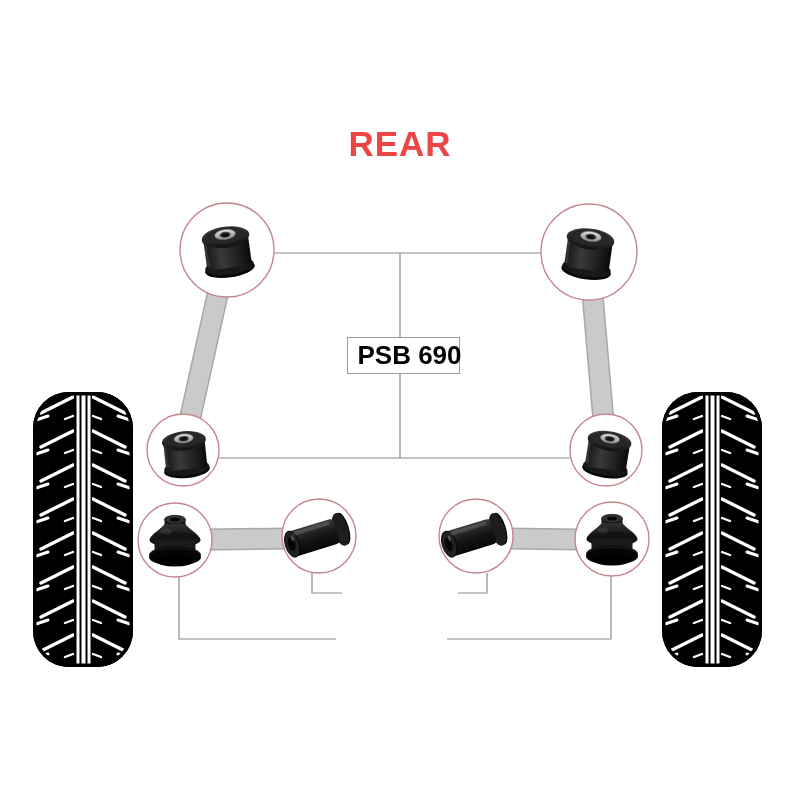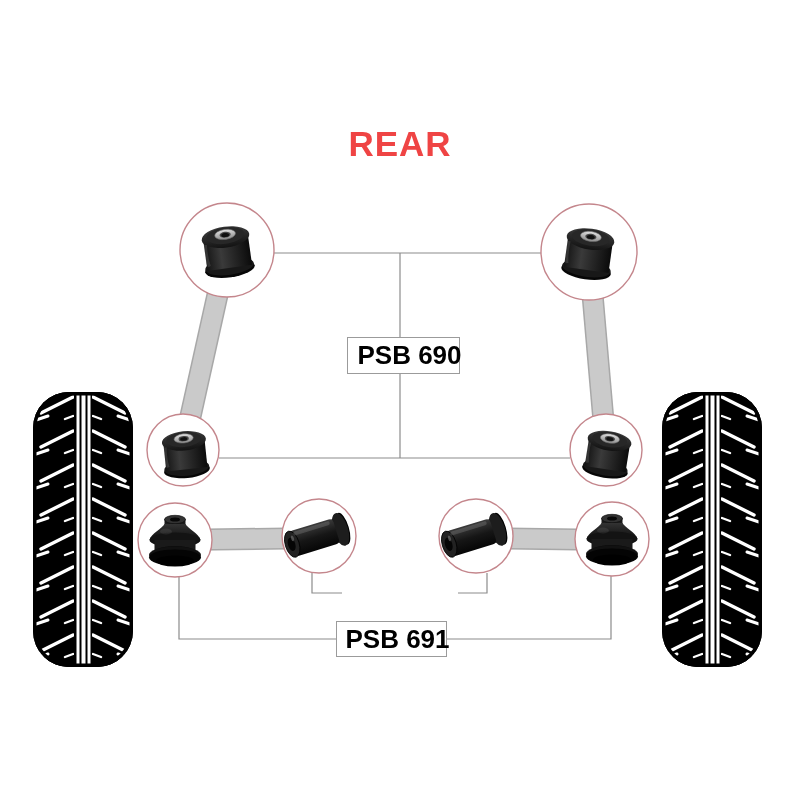--- a/index.html
+++ b/index.html
@@ -203,17 +203,14 @@
     <use href="#bushFlanged" transform="translate(434 504)"></use>
     <use href="#bushDome" transform="translate(137 510)"></use>
     <use href="#bushDome" transform="translate(574 509)"></use>
   </svg>
 
   <div class="title">REAR</div>
 
   <div class="part-box box-690">
     <span>PSB 690</span>
   </div>
-  <div class="part-box box-691">
-    <span>PSB 691</span>
-  </div>
 
 </div>
 
 </body></html>

